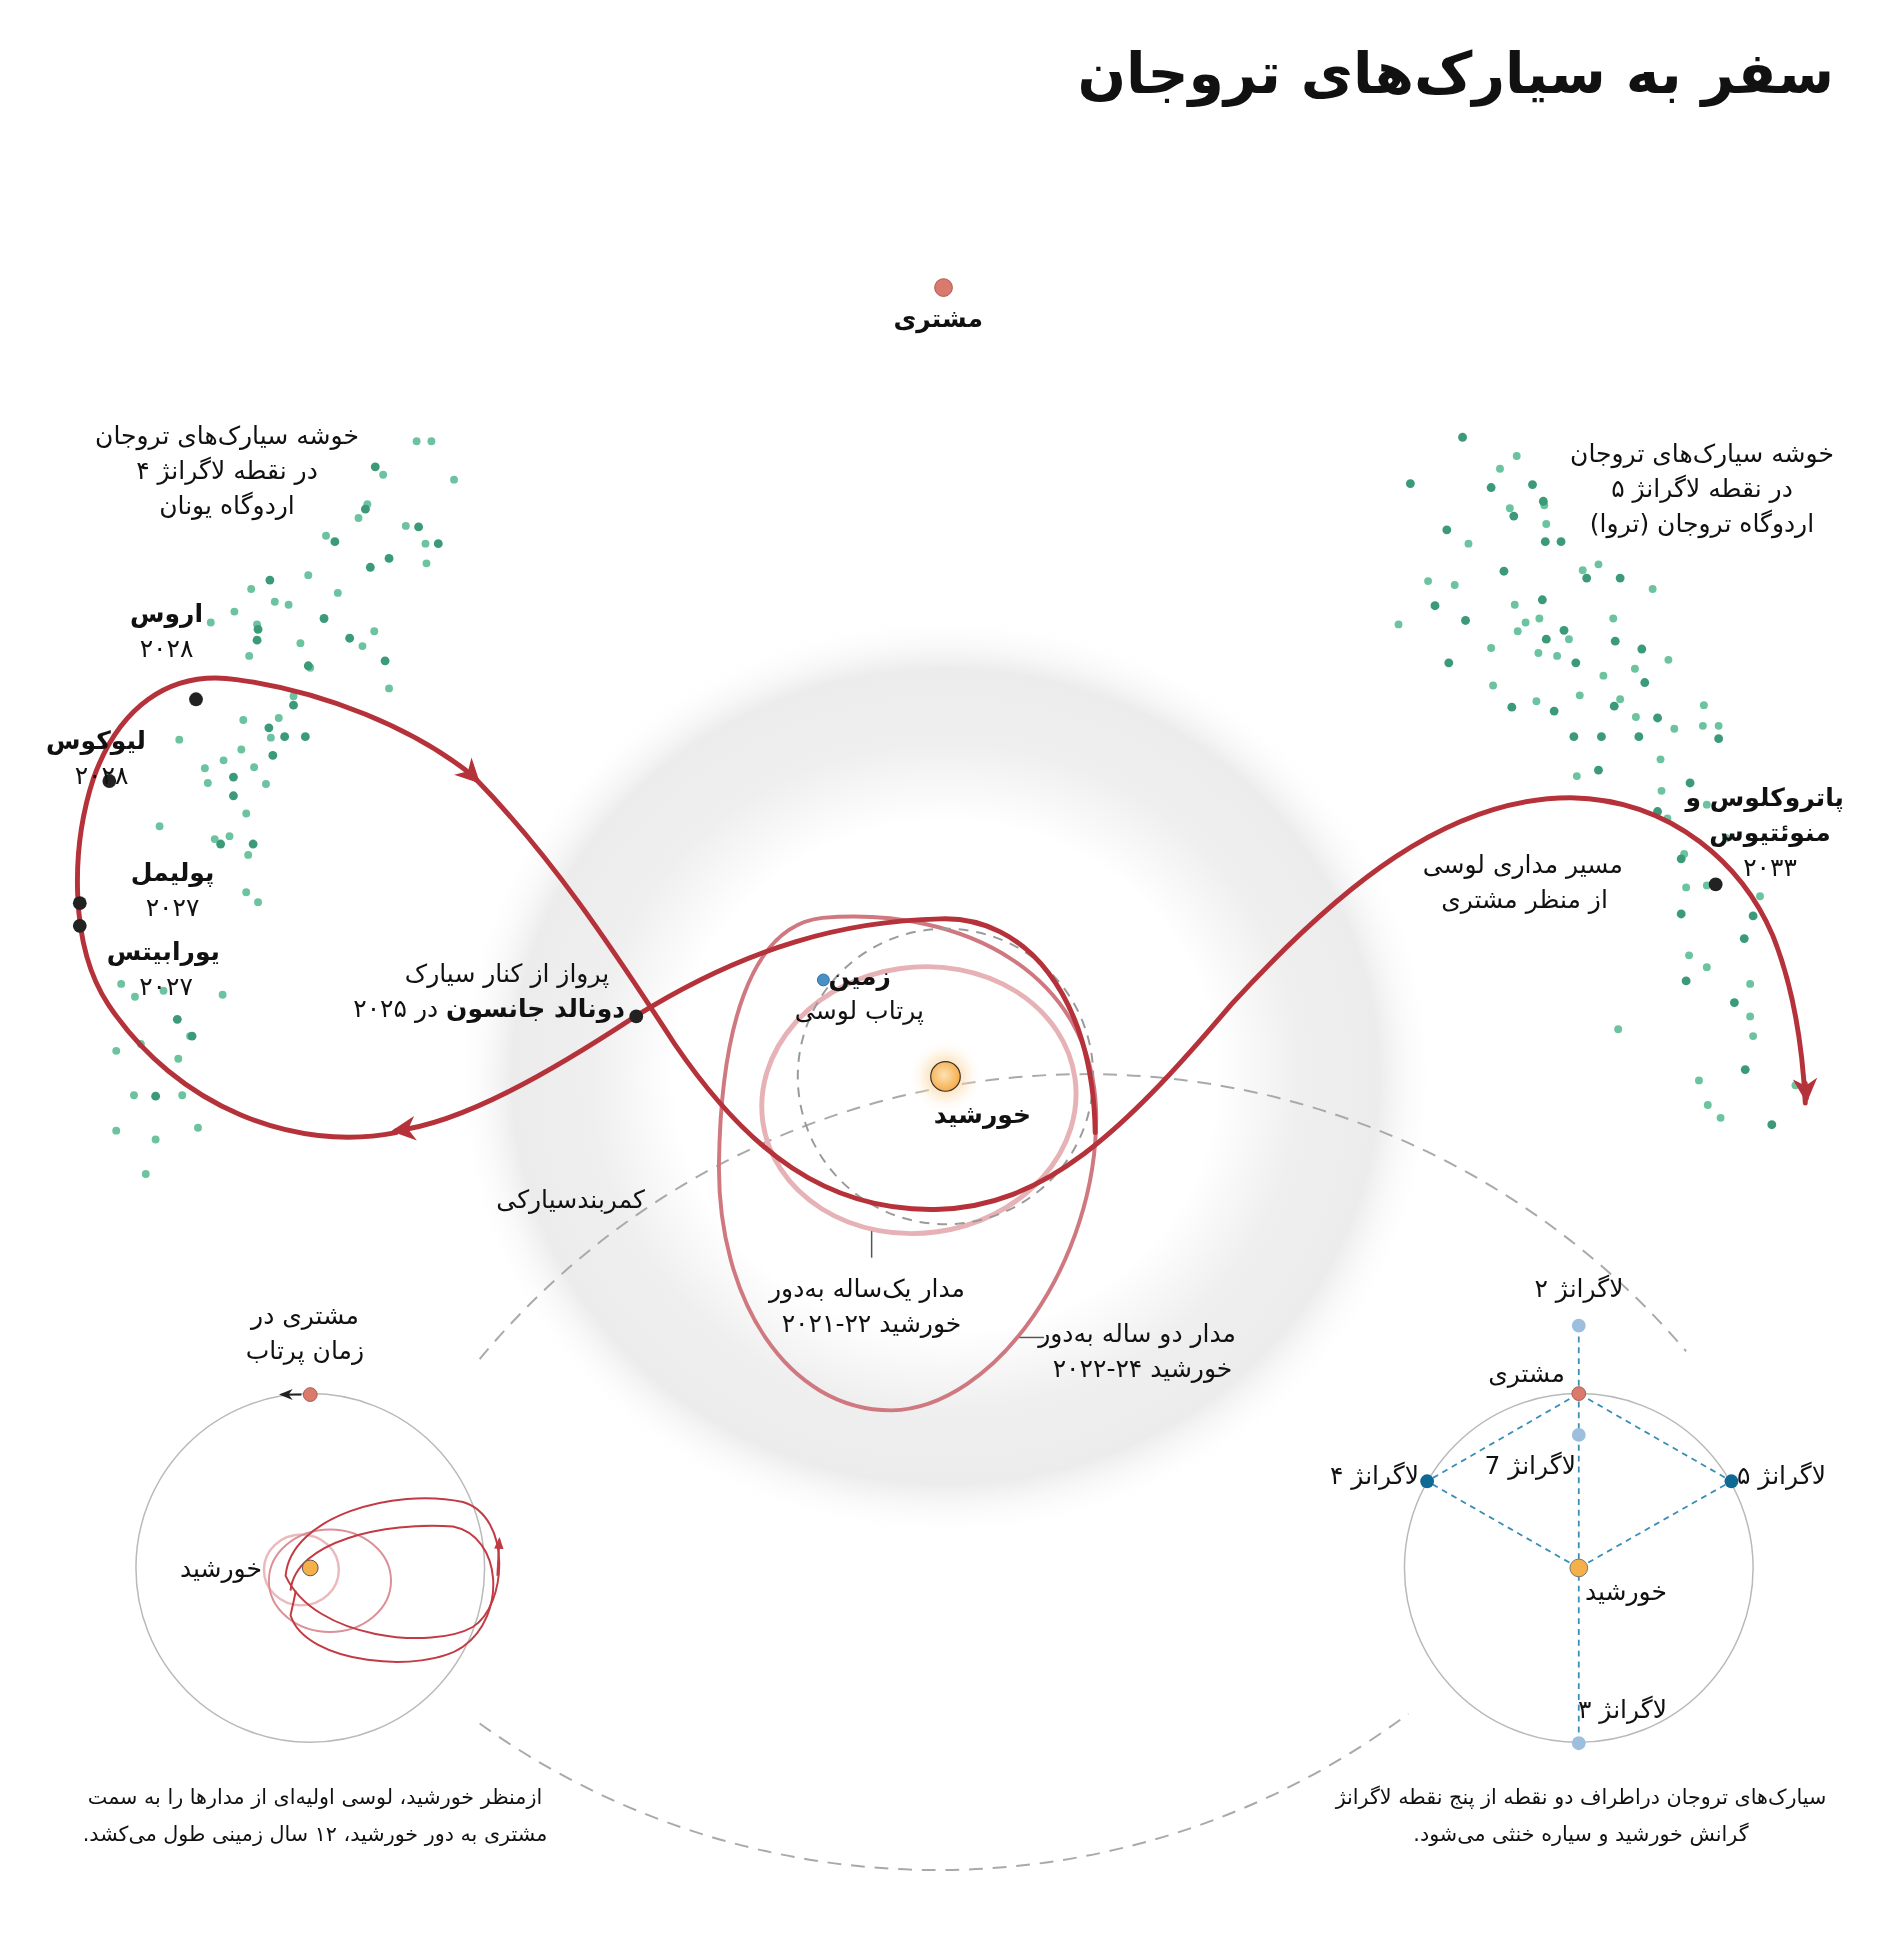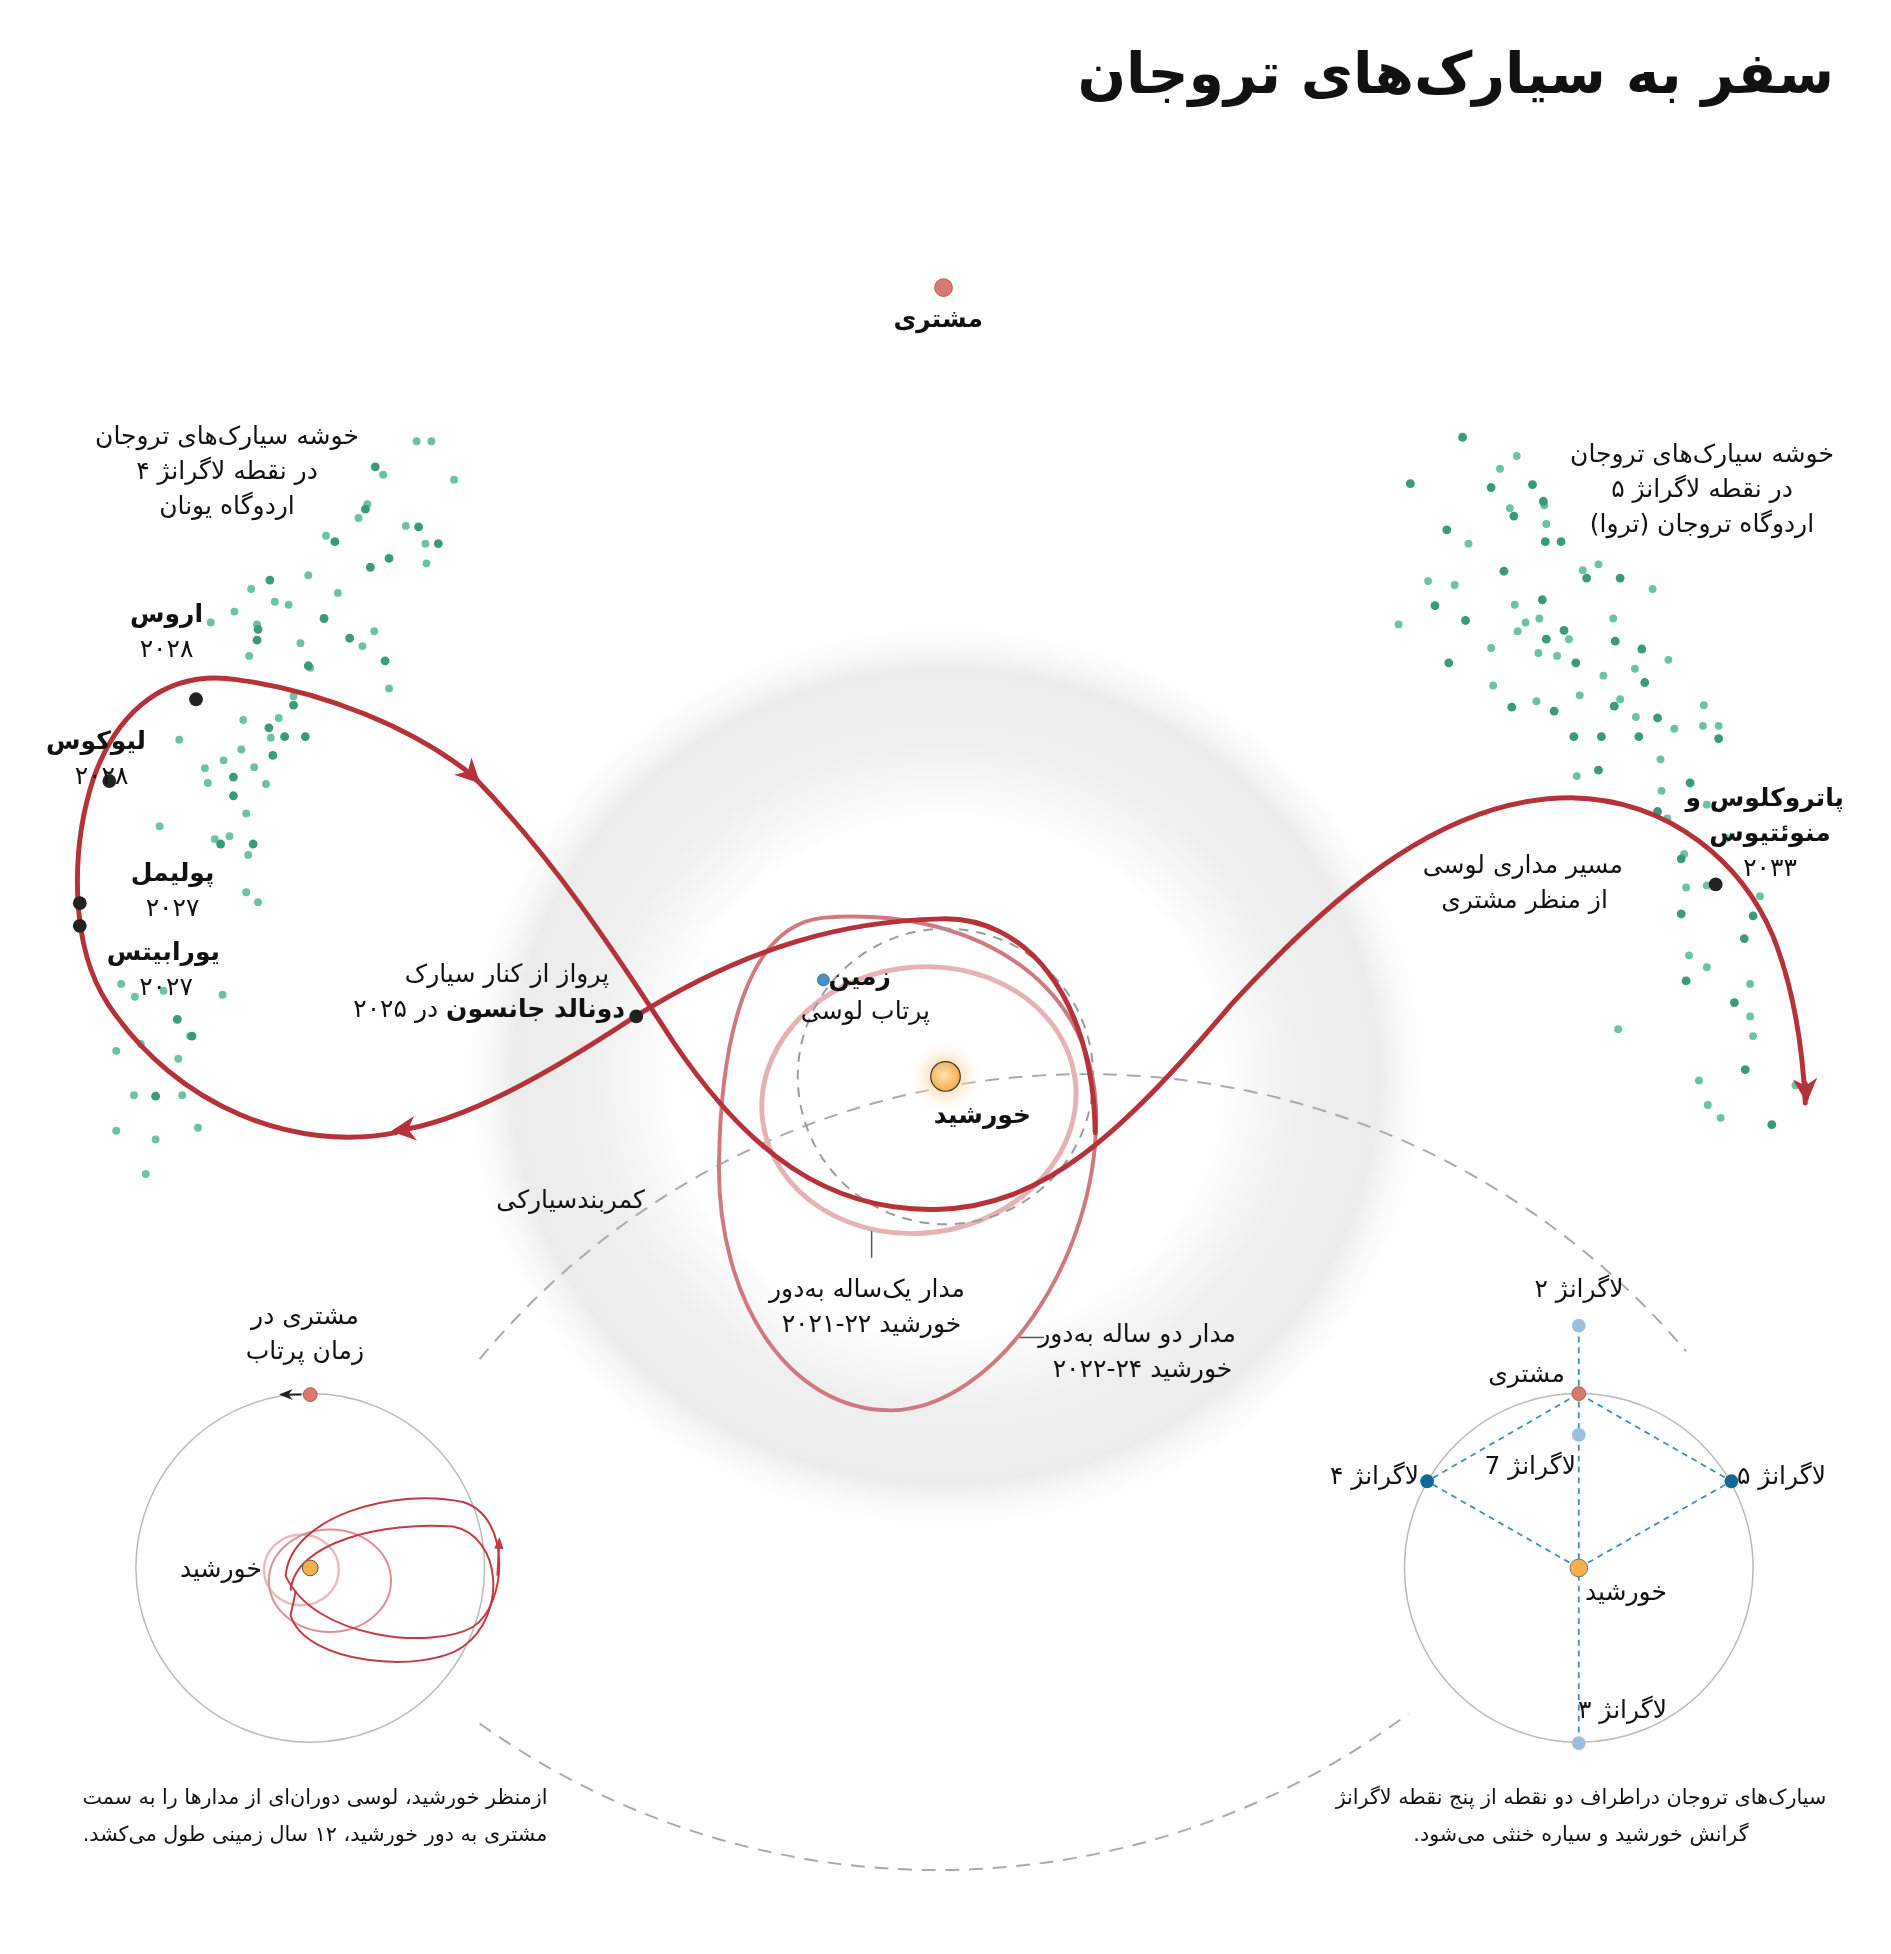--- a/index.html
+++ b/index.html
@@ -364,21 +364,21 @@
   <div>مسیر مداری لوسی</div>
   <div>از منظر مشتری</div>
 </div>
 
 <div class="lbl" style="left:389px; top:956px; width:236px;">
   <div>پرواز از کنار سیارک</div>
   <div><span class="bold">دونالد جانسون</span> <span>در ۲۰۲۵</span></div>
 </div>
 
 <div class="lbl b" style="left:832px; top:959px; width:59px;">زمین</div>
-<div class="lbl" style="left:806px; top:993px; width:118px;margin-left:6px;">پرتاب لوسی</div>
+<div class="lbl" style="left:806px; top:993px; width:118px;">پرتاب لوسی</div>
 <div class="lbl b" style="left:942px; top:1097px; width:89px;">خورشید</div>
 
 <div class="lbl" style="left:497px; top:1182px; width:148px;">کمربندسیارکی</div>
 
 <div class="lbl" style="left:778px; top:1271px; width:187px;">
   <div>مدار یک‌ساله به‌دور</div>
   <div>خورشید ۲۲-۲۰۲۱</div>
 </div>
 
 <div class="lbl" style="left:1049px; top:1316px; width:187px;">
@@ -386,21 +386,21 @@
   <div>خورشید ۲۴-۲۰۲۲</div>
 </div>
 
 <div class="lbl" style="left:246px; top:1298px; width:118px;">
   <div>مشتری در</div>
   <div>زمان پرتاب</div>
 </div>
 <div class="lbl" style="left:183px; top:1551px; width:79px;">خورشید</div>
 
 <div class="note" style="left:59px; top:1779px; width:512px;">
-  <div>ازمنظر خورشید، لوسی دوران‌ای از مدارها را به سمت</div>
+  <div>ازمنظر خورشید، لوسی اولیه‌ای از مدارها را به سمت</div>
   <div>مشتری به دور خورشید، ۱۲ سال زمینی طول می‌کشد.</div>
 </div>
 
 <div class="lbl" style="left:1525px; top:1271px; width:108px;">لاگرانژ ۲</div>
 <div class="lbl" style="left:1487px; top:1356px; width:79px;">مشتری</div>
 <div class="lbl" style="left:1497px; top:1448px; width:79px;">لاگرانژ 7</div>
 <div class="lbl" style="left:1335px; top:1458px; width:84px;">لاگرانژ ۴</div>
 <div class="lbl" style="left:1742px; top:1458px; width:84px;">لاگرانژ ۵</div>
 <div class="lbl" style="left:1588px; top:1574px; width:79px;">خورشید</div>
 <div class="lbl" style="left:1588px; top:1692px; width:79px;">لاگرانژ ۳</div>

